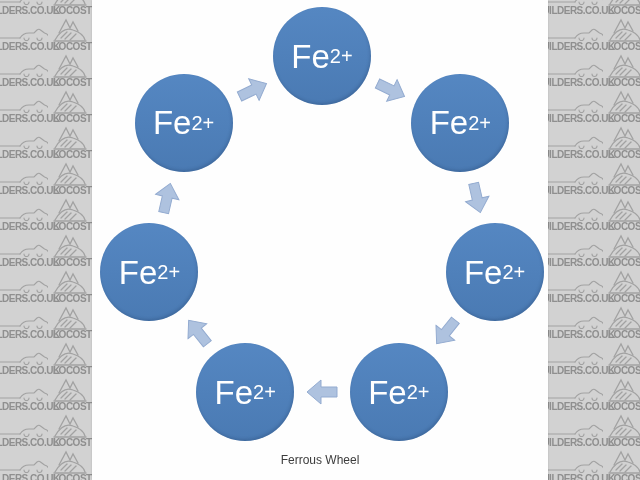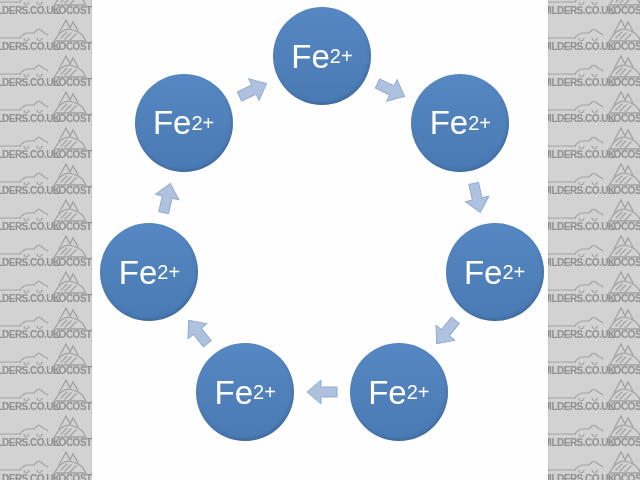--- a/index.html
+++ b/index.html
@@ -1896,14 +1896,15 @@
             <polygon points="1,8 17,8 17,1 31,13 17,25 17,18 1,18" fill="#aec2df" stroke="#93abd0" stroke-width="1"></polygon>
           </svg></div>
         <div class="node" style="left: 42.6158px; top: 73.6423px;">
           <span>Fe</span>
           <span class="sup">2+</span>
         </div>
         <div class="arrow" style="left: 145.012px; top: 76.7459px; transform: rotate(334.286deg);"><svg width="32" height="26" viewBox="0 0 32 26">
             <polygon points="1,8 17,8 17,1 31,13 17,25 17,18 1,18" fill="#aec2df" stroke="#93abd0" stroke-width="1"></polygon>
           </svg></div>
       </div>
+    <p class="caption">Ferrous Wheel</p>
   </div>
 </div>
 
 </body></html>

